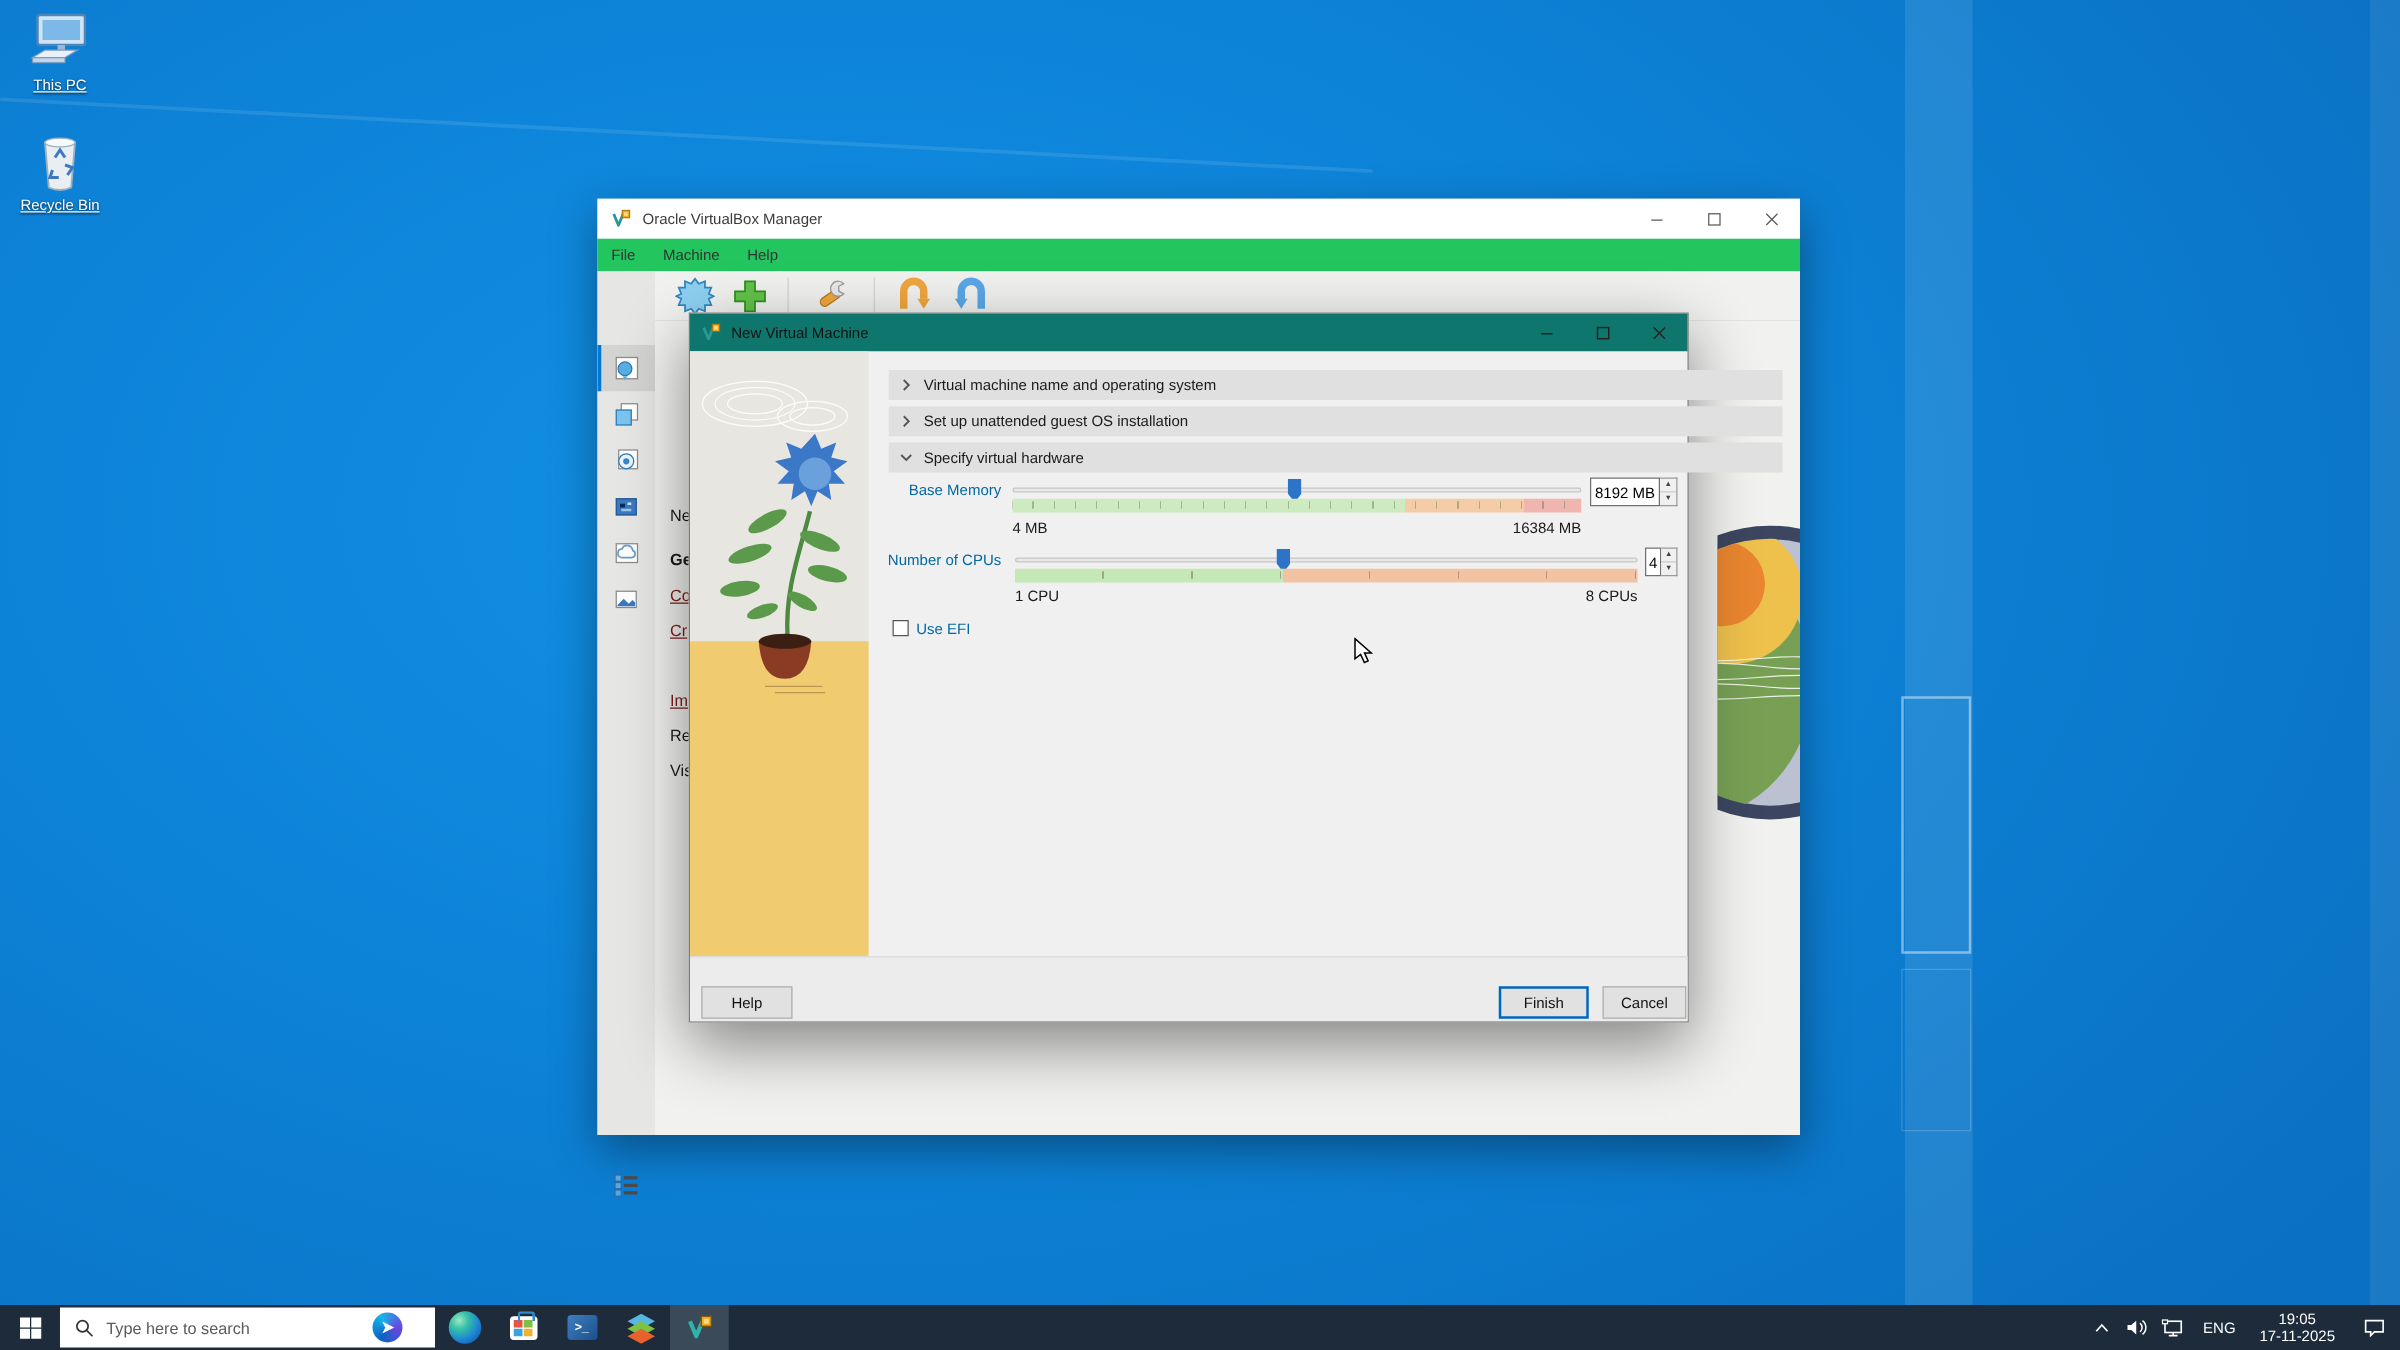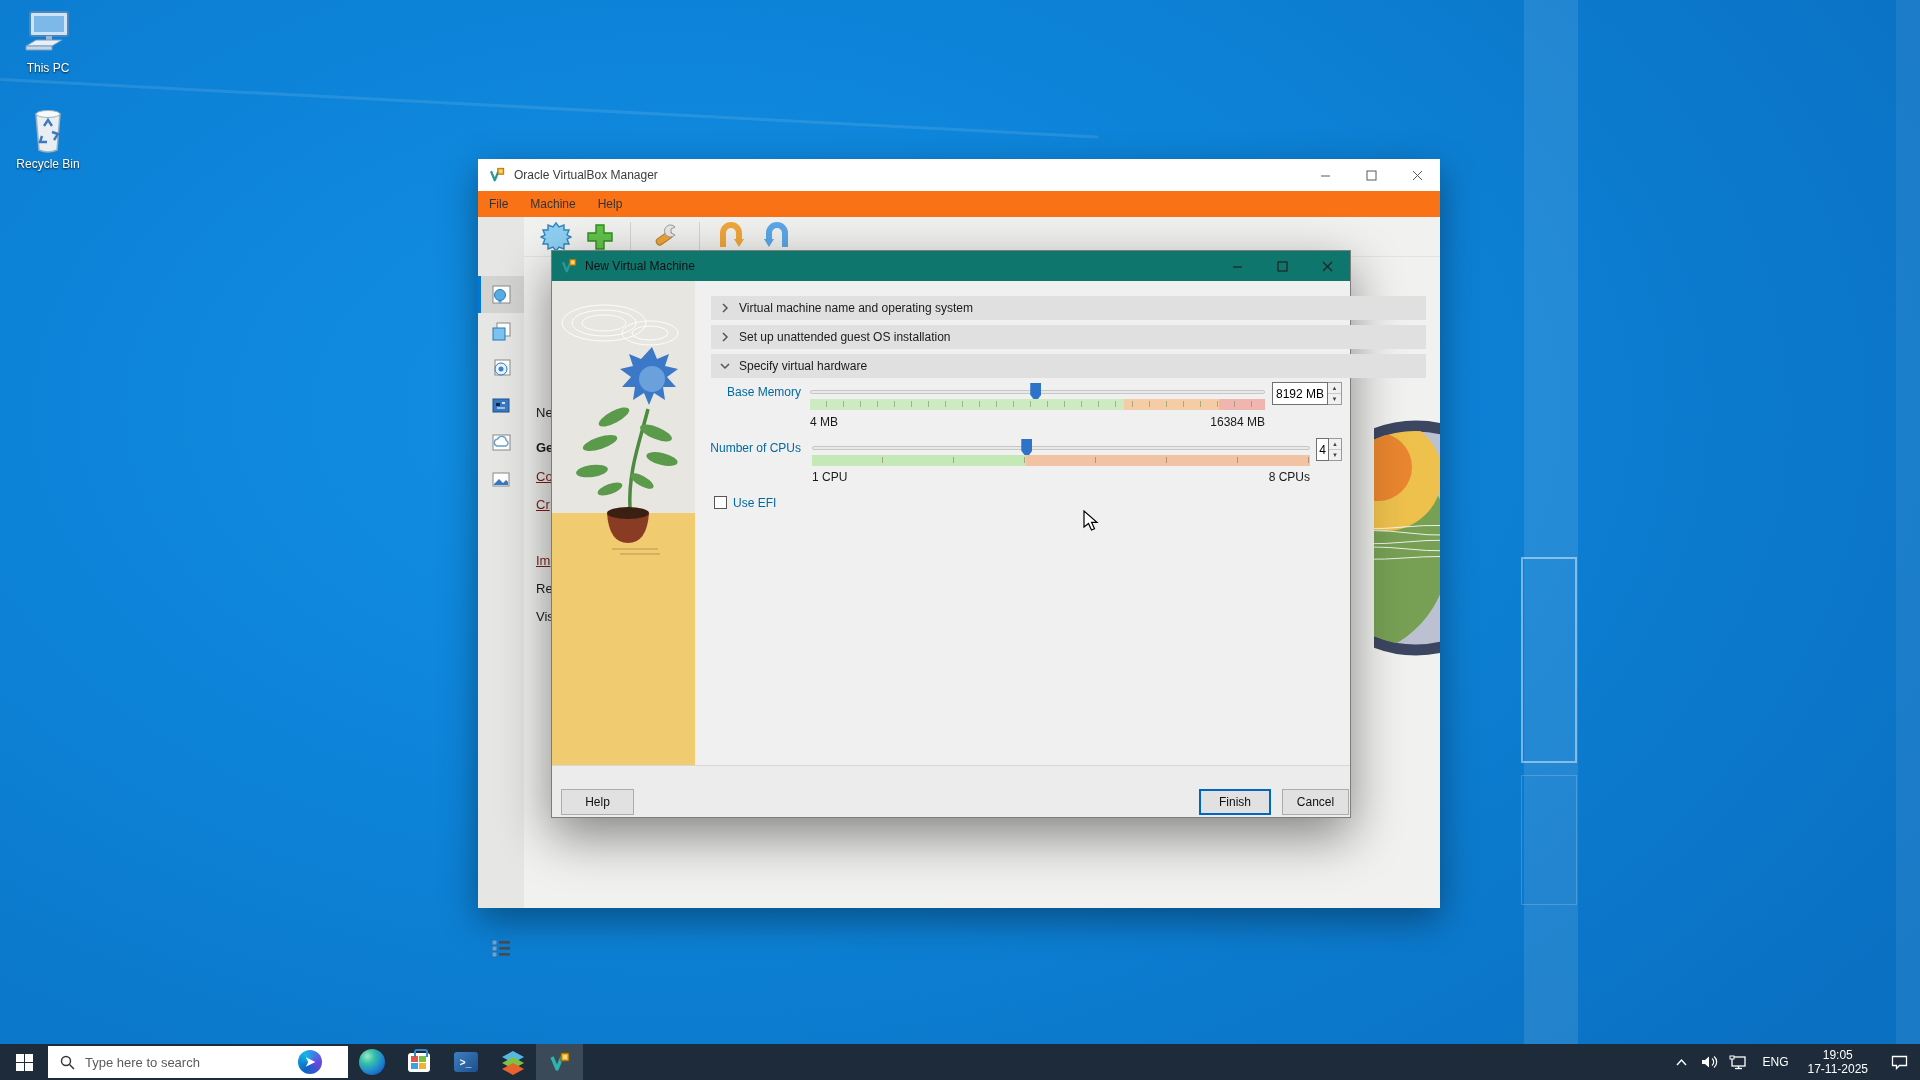--- a/index.html
+++ b/index.html
@@ -9,33 +9,33 @@
   
   #desktop { width:1920px; height:1080px; position:relative;
     background: radial-gradient(1500px 950px at 35% 38%, #1190e4 0%, #0d83d8 45%, #0a70c2 100%); }
   .wall-streak { left:0; top:78px; width:1100px; height:3px; background:rgba(255,255,255,.10);
     transform:rotate(3deg); transform-origin:left; border-radius:2px; }
   .wall-band { left:1524px; top:0; width:54px; height:1044px; background:rgba(255,255,255,.10); }
   .wall-rect { left:1521px; top:557px; width:56px; height:206px; border:2px solid rgba(255,255,255,.45); }
   .wall-rect2 { left:1521px; top:775px; width:56px; height:130px; border:1px solid rgba(255,255,255,.18); }
   .wall-edge { left:1896px; top:0; width:24px; height:1044px; background:rgba(255,255,255,.07); }
 
-  .desk-icon { width:96px; text-align:center; color:#fff; font-size:12px; cursor:default; }
+  .desk-icon { width:96px; text-align:center; color:#fff; font-size:12px; cursor:default;text-decoration:underline; }
   .desk-icon .glyph { width:52px; height:48px; margin:0 auto 3px; }
   .desk-icon .lbl { text-shadow:0 1px 2px rgba(0,0,0,.8); }
 
   
   #vbox-win { left:478px; top:159px; width:962px; height:749px; background:#f1f1ef;
     box-shadow:0 12px 34px rgba(0,0,0,.38); }
   .vb-titlebar { left:0; top:0; width:962px; height:32px; background:#ffffff; display:flex; align-items:center; }
   .vb-titlebar .t-icon { margin-left:10px; width:18px; height:18px; }
   .vb-titlebar .t-text { margin-left:8px; font-size:12px; color:#3c3c3c; }
   .win-controls { position:absolute; right:0; top:0; height:32px; display:flex; }
   .win-btn { width:46px; height:32px; display:flex; align-items:center; justify-content:center; }
-  .vb-menubar { left:0; top:32px; width:962px; height:26px; background:#f97316; display:flex; align-items:center; font-size:12px; color:#333; }
+  .vb-menubar { left:0; top:32px; width:962px; height:26px; background:#22c55e; display:flex; align-items:center; font-size:12px; color:#333; }
   .menu-item { padding:4px 11px; }
   .vb-sidebar { left:0; top:58px; width:46px; height:691px; background:#e6e6e4; }
   .sb-tile { position:absolute; left:0; width:46px; height:37px; display:flex; align-items:center; justify-content:center; }
   .sb-tile.sel { background:#d3d3d1; }
   .sb-tile.sel::before { content:""; position:absolute; left:0; top:0; width:3px; height:37px; background:#0078d7; }
   .vb-toolbar { left:46px; top:58px; width:916px; height:40px; background:#f1f1ef; border-bottom:1px solid #e3e3e1; display:flex; align-items:center; }
   .tb-sep { width:1px; height:30px; background:#d4d4d2; margin:0 8px; }
   .vb-content { left:46px; top:98px; width:916px; height:651px; background:#f1f1ef; overflow:hidden; }
   .partial { position:absolute; left:12px; width:15px; overflow:hidden; white-space:nowrap; font-size:13px; color:#1a1a1a; }
   .partial.link { color:#7f1d1d; text-decoration:underline; }

